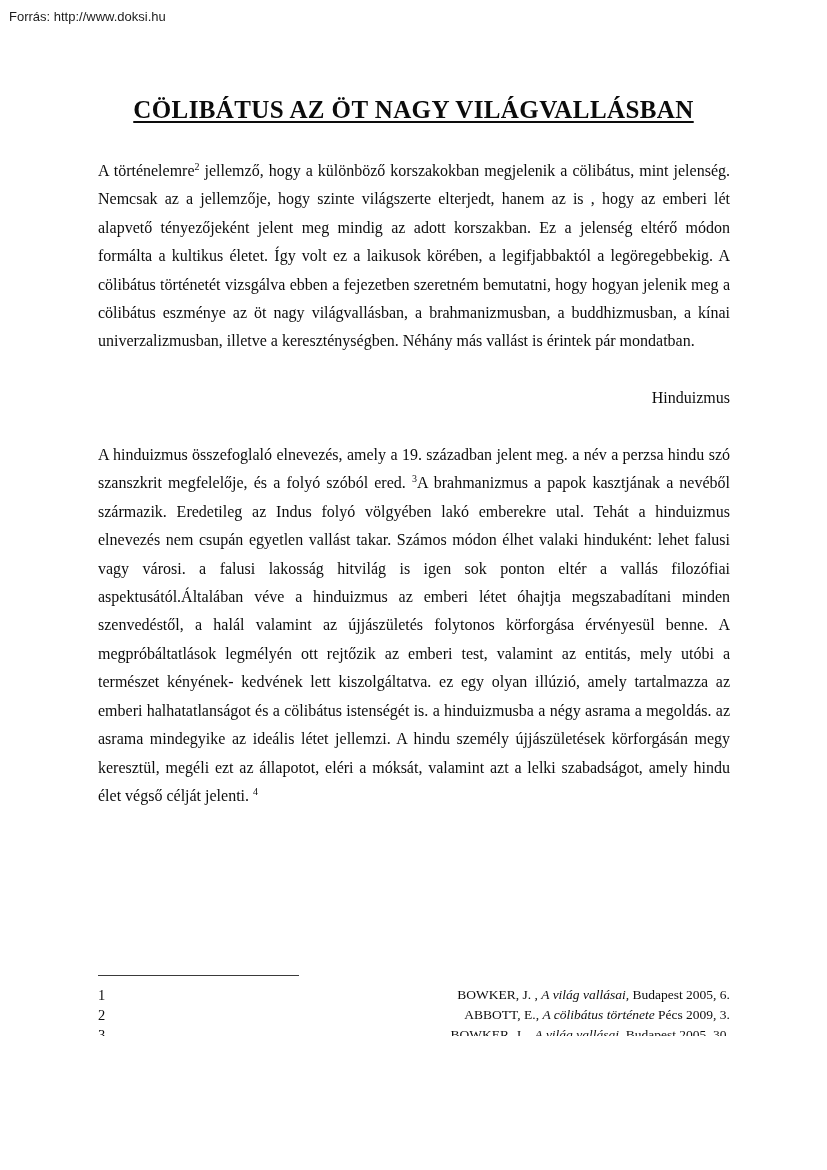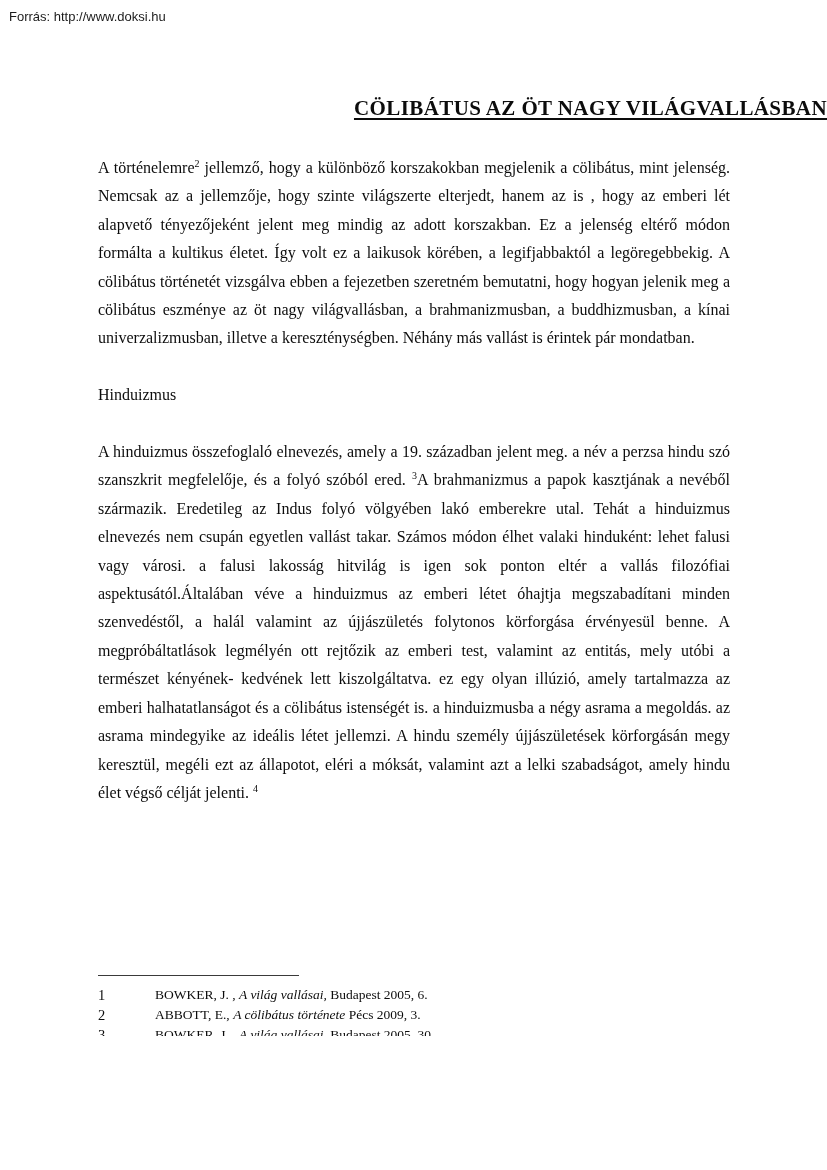--- a/index.html
+++ b/index.html
@@ -17,22 +17,22 @@
     position: absolute;
     top: 9px;
     left: 9px;
     font-family: "Liberation Sans", "DejaVu Sans", sans-serif;
     font-size: 13px;
     color: #1b1b1b;
   }
   .title {
     margin: 0;
     padding-top: 96px;
-    text-align: right;
-    font-size: 21px;
+    text-align: center;
+    font-size: 25px;
     font-weight: bold;
     letter-spacing: 0.4px;
   }
   .title .title-text { text-decoration: underline; text-underline-offset: 3px; }
   .body-text {
     margin-top: 33px;
     padding-left: 98px;
     padding-right: 97px;
   }
   .body-text p {
@@ -72,37 +72,37 @@
   .footnote {
     display: flex;
     font-size: 13.5px;
     line-height: 20px;
   }
   .fn-num {
     width: 57px;
     flex: 0 0 57px;
     font-size: 14.5px;
   }
-  .fn-text { flex: 1; }
+  .fn-text { flex: 1; text-align: right; }
 </style>
 </head>
 <body>
 
 <div class="page">
 
   <div class="watermark">Forrás: http://www.doksi.hu</div>
 
   <h1 class="title">
     <span class="title-text">CÖLIBÁTUS AZ ÖT NAGY VILÁGVALLÁSBAN</span>
   </h1>
 
   <div class="body-text">
     <p><span>A történelemre</span><sup>2</sup><span> jellemző, hogy a különböző korszakokban megjelenik a cölibátus, mint jelenség. Nemcsak az a jellemzője, hogy szinte világszerte elterjedt, hanem az is , hogy az emberi lét alapvető tényezőjeként jelent meg mindig az adott korszakban. Ez a jelenség eltérő módon formálta a kultikus életet. Így volt ez a laikusok körében, a legifjabbaktól a legöregebbekig. A cölibátus történetét vizsgálva ebben a fejezetben szeretném bemutatni, hogy hogyan jelenik meg a cölibátus eszménye  az öt nagy világvallásban, a brahmanizmusban, a buddhizmusban,  a kínai univerzalizmusban, illetve a kereszténységben. Néhány más vallást is érintek pár mondatban.</span></p>
 
-    <h2 class="section-heading" style="padding-left:0;">Hinduizmus</h2>
+    <h2 class="section-heading" style="padding-left:0;text-align:right;">Hinduizmus</h2>
 
     <p><span>A hinduizmus összefoglaló elnevezés, amely a 19. században jelent meg. a név a perzsa hindu szó szanszkrit megfelelője, és a folyó szóból ered. </span><sup>3</sup><span>A brahmanizmus a papok kasztjának a nevéből származik. Eredetileg az Indus folyó völgyében lakó emberekre utal. Tehát a hinduizmus elnevezés nem csupán egyetlen vallást takar. Számos módon élhet valaki hinduként: lehet falusi vagy városi. a falusi lakosság hitvilág is igen sok ponton eltér a vallás filozófiai aspektusától.Általában véve a hinduizmus az emberi létet óhajtja megszabadítani minden szenvedéstől, a halál valamint az újjászületés folytonos körforgása  érvényesül benne. A megpróbáltatlások legmélyén  ott rejtőzik az emberi test, valamint az entitás, mely utóbi a természet kényének- kedvének lett kiszolgáltatva. ez egy olyan illúzió,  amely tartalmazza az emberi halhatatlanságot és a cölibátus istenségét is. a hinduizmusba a négy asrama a megoldás. az asrama  mindegyike az ideális létet jellemzi. A hindu személy újjászületések körforgásán megy keresztül, megéli ezt az állapotot, eléri a móksát, valamint azt a lelki szabadságot, amely  hindu élet végső célját jelenti. </span><sup>4</sup></p>
   </div>
 
   <div class="footnotes">
     <hr class="footnote-rule">
 
     <div class="footnote">
       <span class="fn-num">1</span>
       <span class="fn-text"><span>BOWKER, J. , </span><span style="font-style: italic;">A  világ vallásai,</span><span> Budapest 2005, 6.</span></span>

